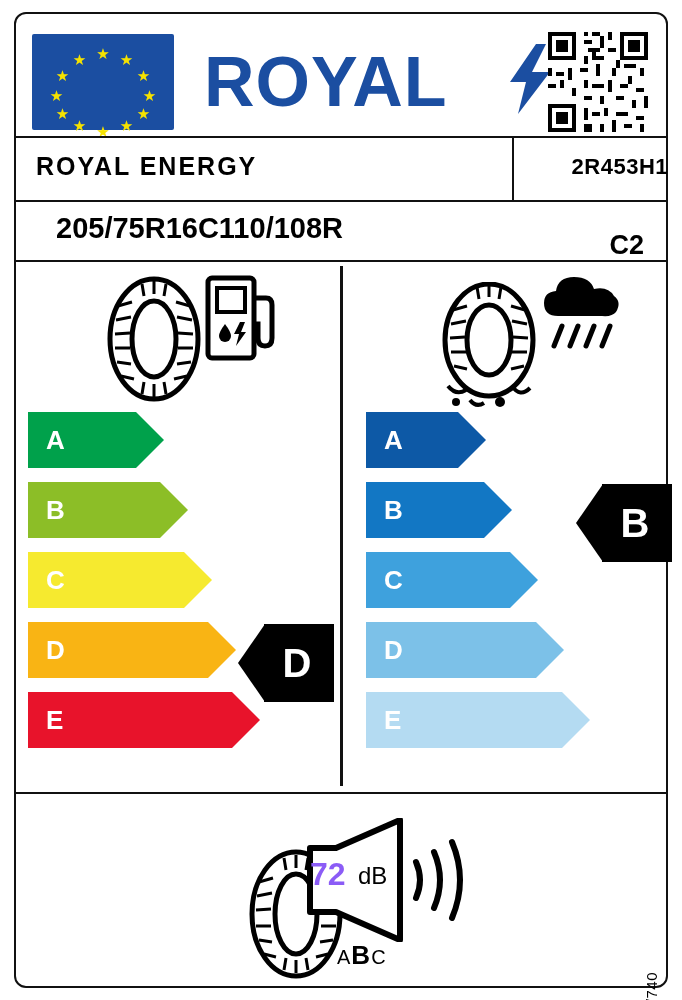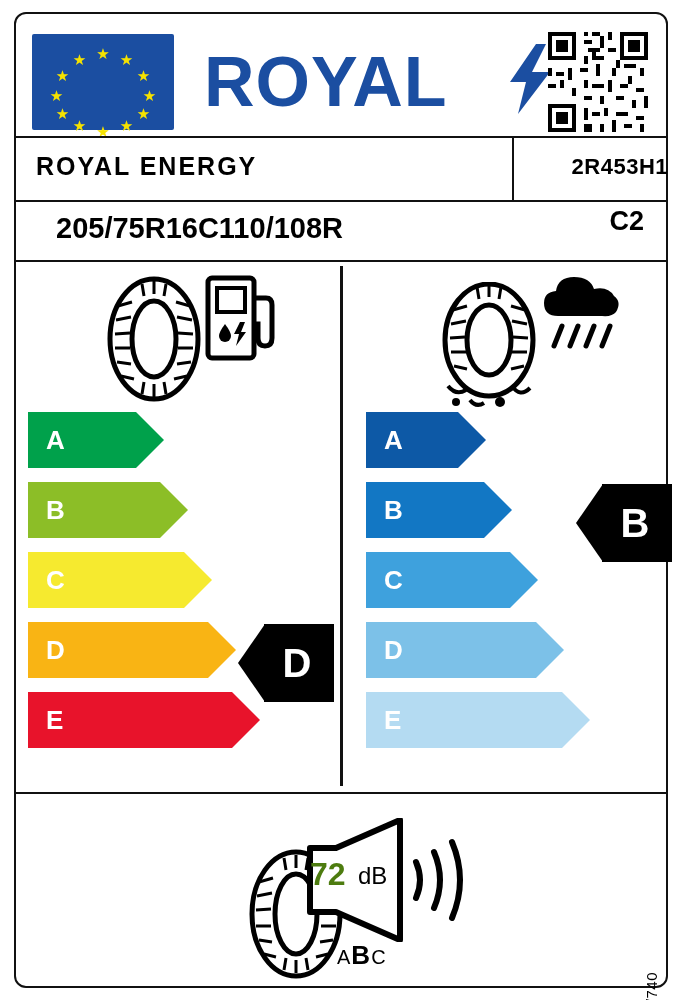--- a/index.html
+++ b/index.html
@@ -121,21 +121,21 @@
     position: absolute;
     left: 20px;
     top: 198px;
     font-size: 29px;
     font-weight: bold;
     margin-left: 20px;
   }
   .tyre-class {
     position: absolute;
     right: 22px;
-    top: 192px;
+    top: 216px;
     font-size: 27px;
     font-weight: bold;
   }
 
   
   .mid-divider {
     position: absolute;
     left: 324px;
     top: 252px;
     width: 3px;
@@ -238,21 +238,21 @@
     height: 186px;
   }
   .noise-tyre { position: absolute; left: 228px; top: 44px; }
   .speaker { position: absolute; left: 288px; top: 14px; }
   .db-value {
     position: absolute;
     left: 294px;
     top: 52px;
     font-size: 32px;
     font-weight: bold;
-    color: #4d7c0f;
+    color: #8b5cf6;
   }
   .db-unit {
     position: absolute;
     left: 342px;
     top: 58px;
     font-size: 24px;
     color: #000;
   }
   .abc {
     position: absolute;

